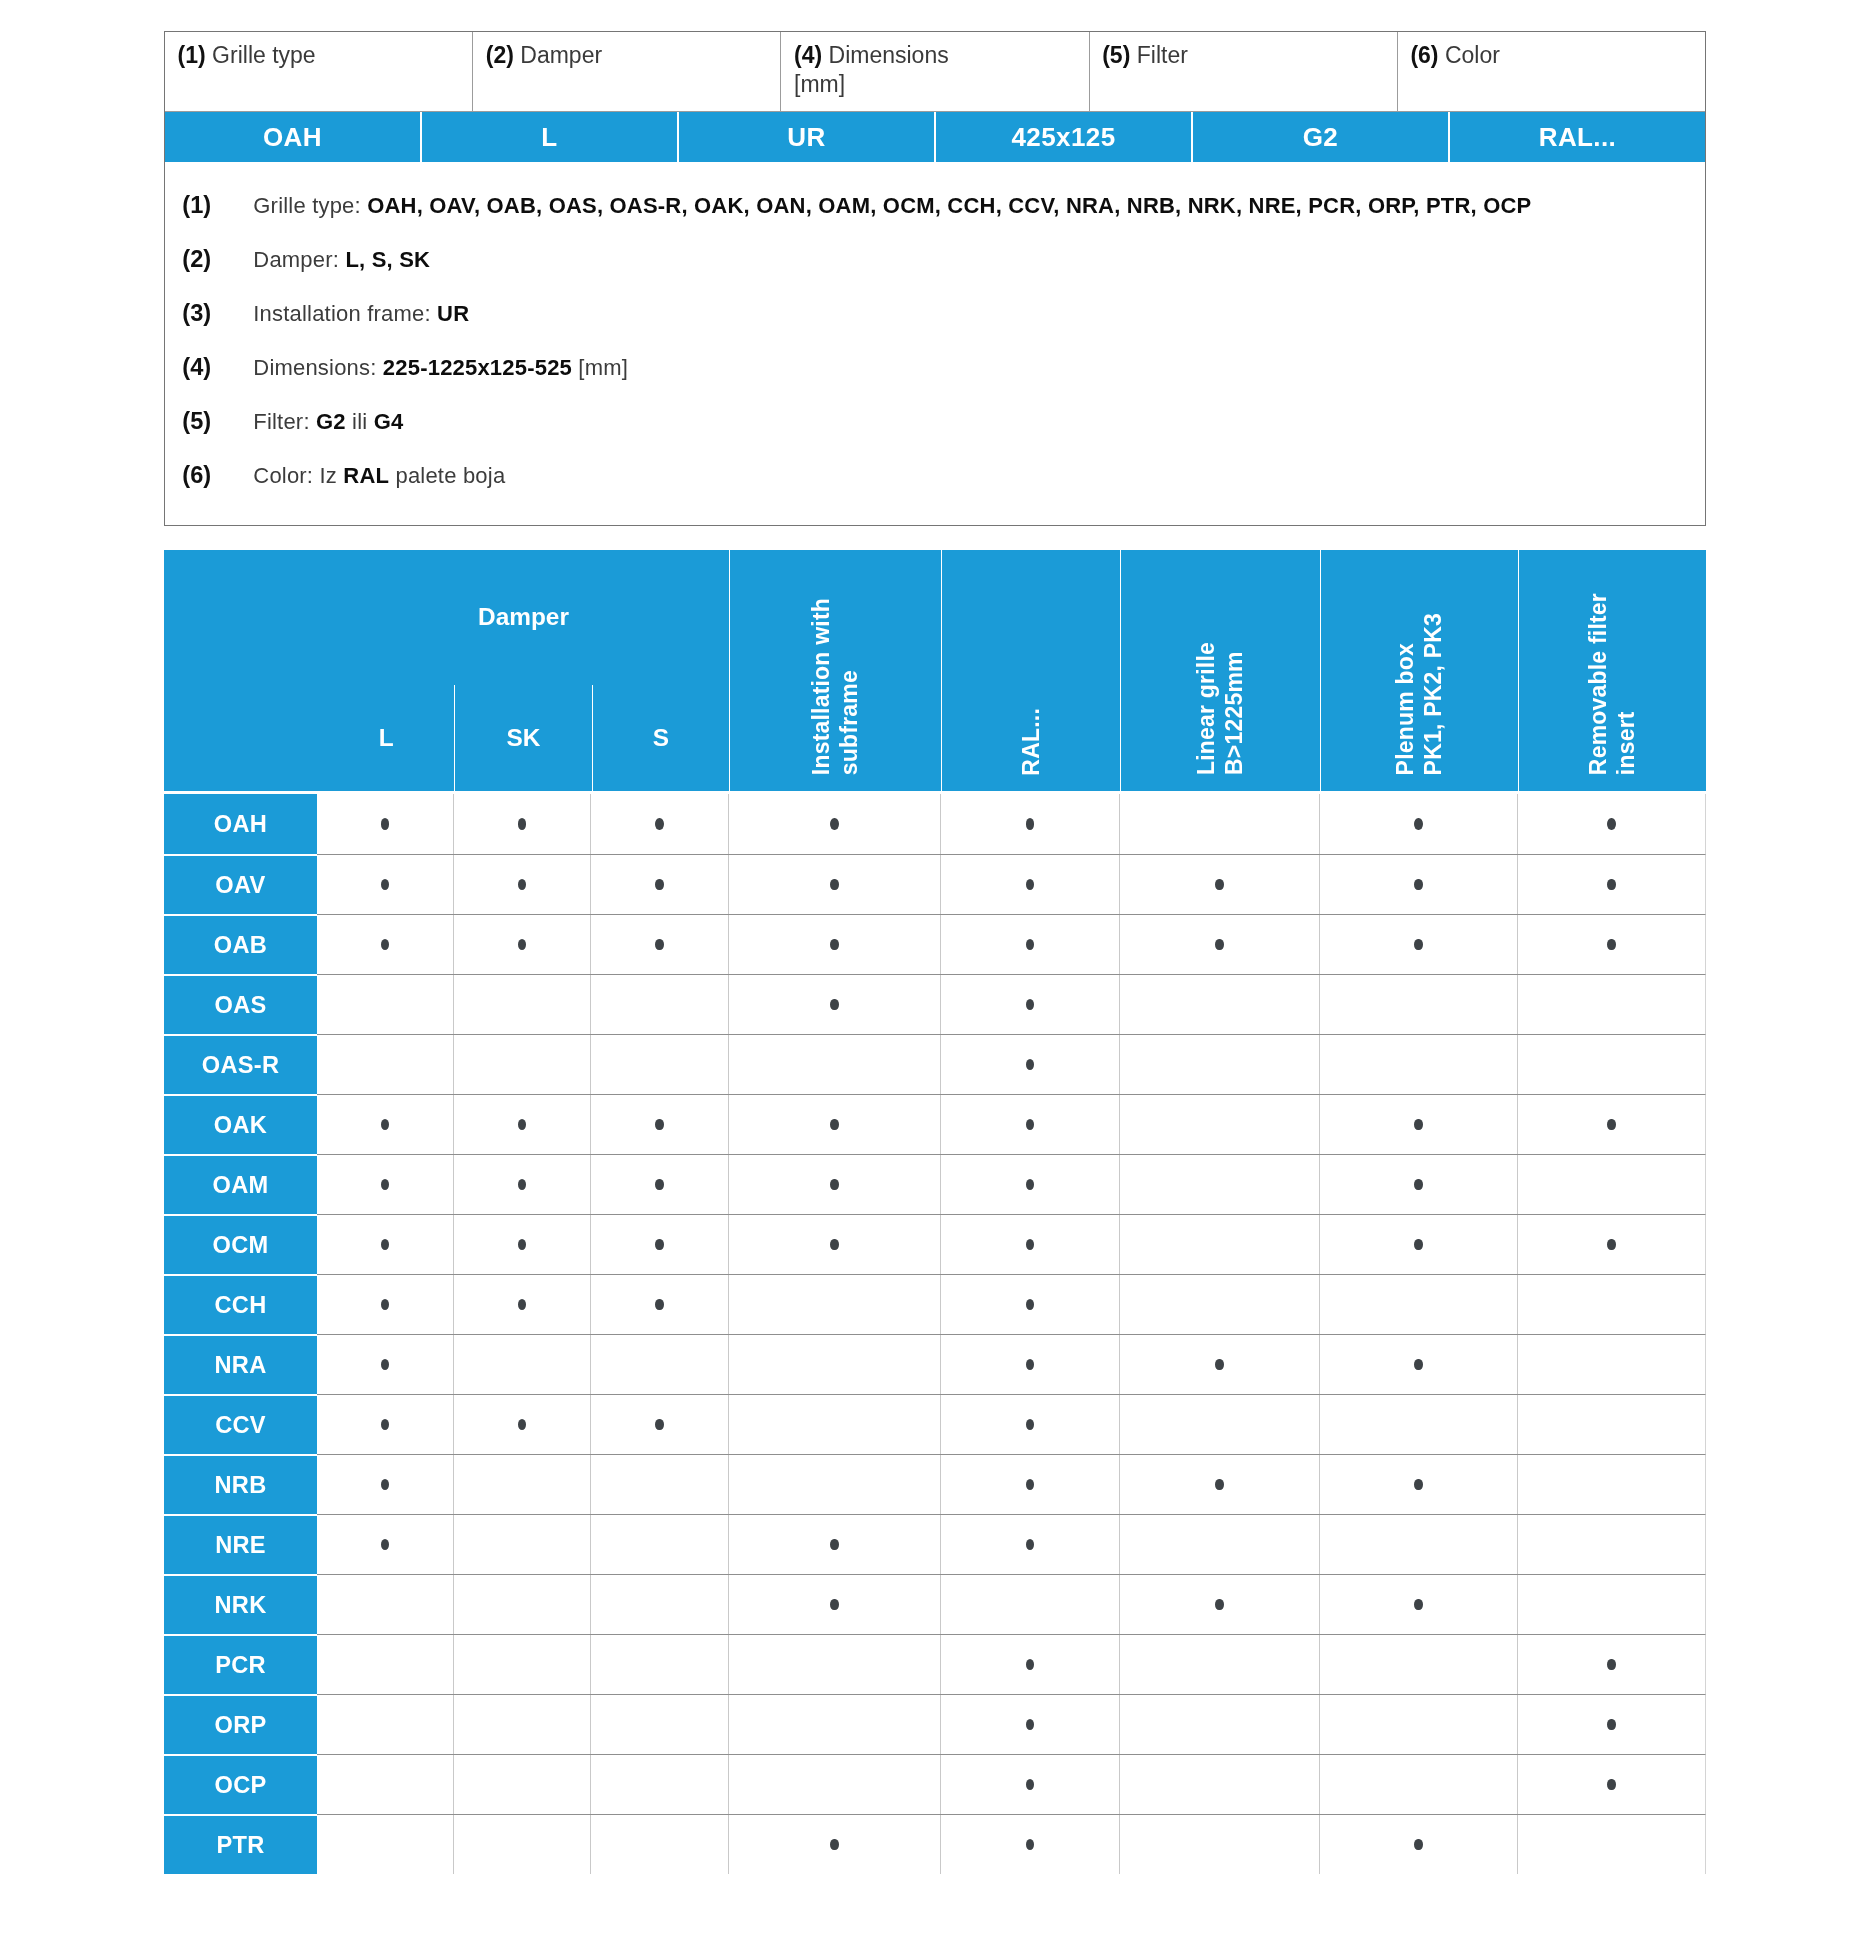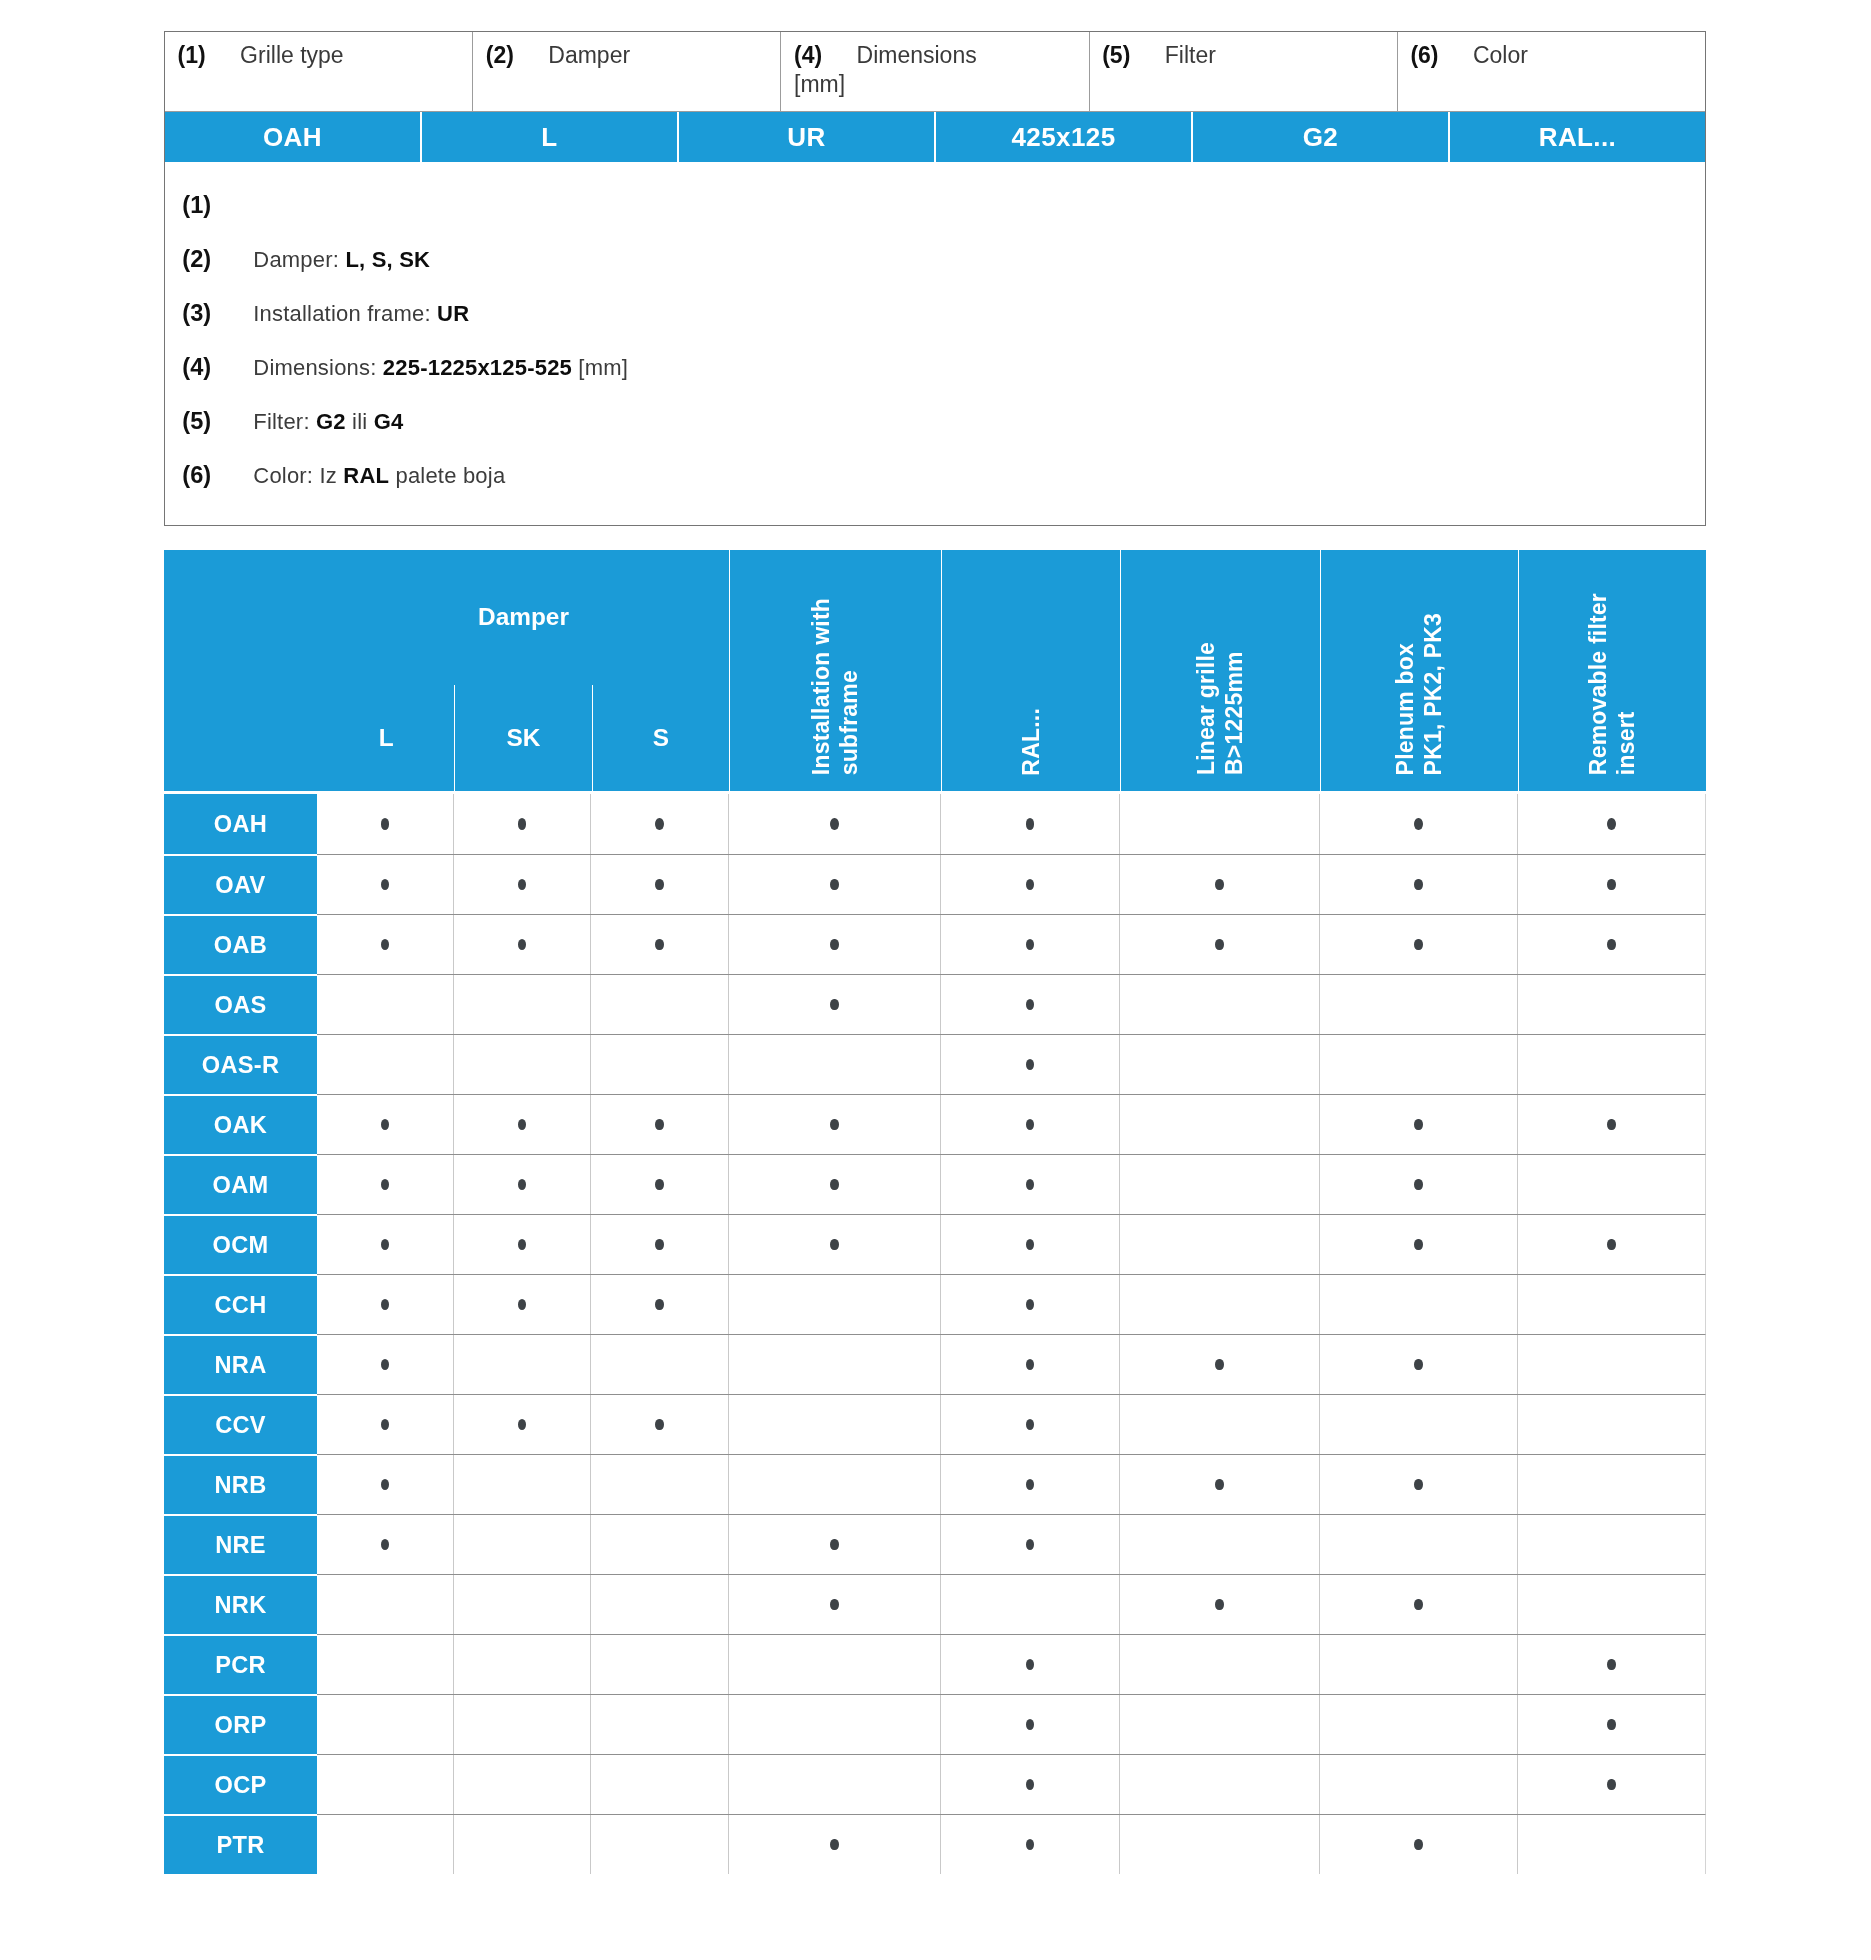--- a/index.html
+++ b/index.html
@@ -11,21 +11,21 @@
 
   
   .order-box{
     position:absolute;left:164px;top:31px;width:1542px;height:495px;
     border:1.6px solid #757575;box-sizing:border-box;background:#fff;
   }
   .oc-header{display:flex;height:79px;border-bottom:0.8px solid #9c9c9c;}
   .oc-hcell{flex:1;box-sizing:border-box;padding:9.4px 7.9px 0 12.6px;font-size:23px;line-height:1.25;color:#3a3a3a;}
   .oc-hcell + .oc-hcell{border-left:0.8px solid #9c9c9c;}
   .oc-num{font-weight:700;color:#111;}
-  .oc-hlabel{white-space:pre-line;margin-left:28px;}
+  .oc-hlabel{white-space:pre-line;}
   .oc-values{display:flex;height:50px;}
   .oc-vcell{flex:1;background:var(--accent);color:#fff;font-weight:700;font-size:26px;
     display:flex;align-items:center;justify-content:center;box-sizing:border-box;letter-spacing:0.4px;}
   .oc-vcell + .oc-vcell{border-left:2.4px solid #fff;}
   .oc-legend{padding:30px 20.4px 0 17.3px;}
   .legend-row{display:flex;align-items:baseline;font-size:22px;margin-bottom:27px;}
   .legend-num{flex:0 0 71px;font-weight:700;font-size:23.6px;color:#111;}
   .legend-text{color:#3c3c3c;letter-spacing:0.2px;}
   .legend-text .b{font-weight:700;color:#0d0d0d;}
 
@@ -80,20 +80,21 @@
         <div class="oc-vcell">OAH</div>
         <div class="oc-vcell">L</div>
         <div class="oc-vcell">UR</div>
         <div class="oc-vcell">425x125</div>
         <div class="oc-vcell">G2</div>
         <div class="oc-vcell">RAL...</div>
       </div>
     <div class="oc-legend">
         <div class="legend-row">
           <div class="legend-num">(1)</div>
+          <div class="legend-text"><span>Grille type: </span><span class="b">OAH, OAV, OAB, OAS, OAS-R, OAK, OAN, OAM, OCM, CCH, CCV, NRA, NRB, NRK, NRE, PCR, ORP, PTR, OCP</span></div>
         </div>
         <div class="legend-row">
           <div class="legend-num">(2)</div>
           <div class="legend-text"><span>Damper: </span><span class="b">L, S, SK</span></div>
         </div>
         <div class="legend-row">
           <div class="legend-num">(3)</div>
           <div class="legend-text"><span>Installation frame: </span><span class="b">UR</span></div>
         </div>
         <div class="legend-row">

